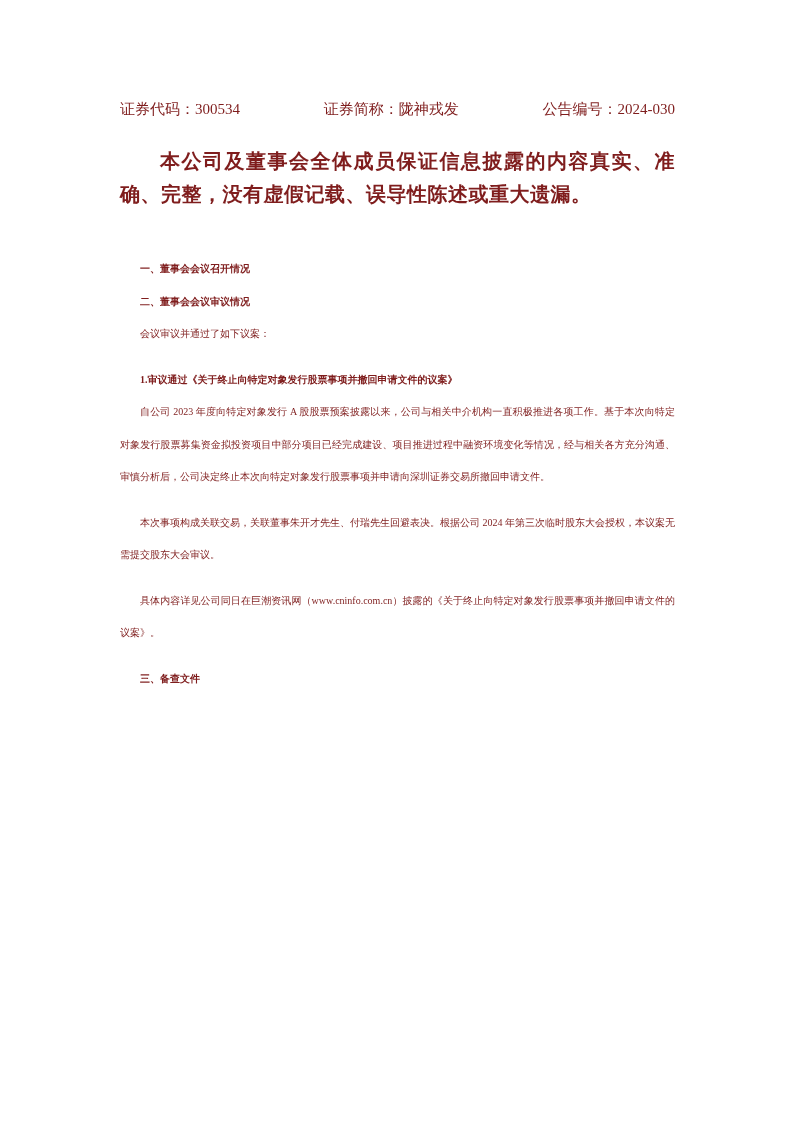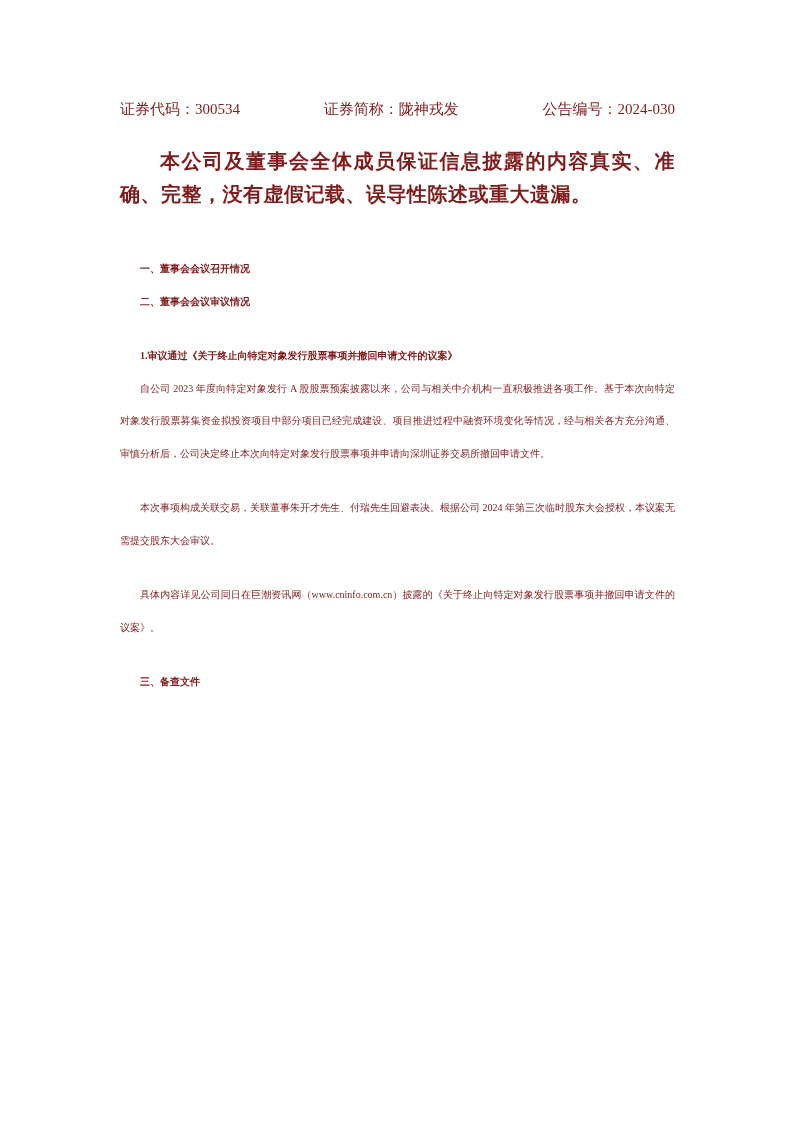--- a/index.html
+++ b/index.html
@@ -46,39 +46,40 @@
   .para {
     font-size: 10px;
     line-height: 32.5px;
     text-align: justify;
     text-indent: 2em;
     margin: 0;
   }
   .heading {
     font-weight: bold;
   }
-  .gap-lg { margin-top: 22px; }
+  .gap-lg { margin-top: 13px; }
 </style>
 </head>
 <body>
 
 <div class="page">
 
   <div class="doc-header">
     <span>证券代码：300534</span>
     <span>证券简称：陇神戎发</span>
     <span>公告编号：2024-030</span>
   </div>
 
 
   <p class="declaration">本公司及董事会全体成员保证信息披露的内容真实、准确、完整，没有虚假记载、误导性陈述或重大遗漏。</p>
 
   <p class="para heading">一、董事会会议召开情况</p>
 
   <p class="para heading">二、董事会会议审议情况</p>
+  <p class="para">会议审议并通过了如下议案：</p>
 
   <p class="para heading gap-lg">1.审议通过《关于终止向特定对象发行股票事项并撤回申请文件的议案》</p>
   <p class="para">自公司 2023 年度向特定对象发行 A 股股票预案披露以来，公司与相关中介机构一直积极推进各项工作。基于本次向特定对象发行股票募集资金拟投资项目中部分项目已经完成建设、项目推进过程中融资环境变化等情况，经与相关各方充分沟通、审慎分析后，公司决定终止本次向特定对象发行股票事项并申请向深圳证券交易所撤回申请文件。</p>
   <p class="para gap-lg">本次事项构成关联交易，关联董事朱开才先生、付瑞先生回避表决。根据公司 2024 年第三次临时股东大会授权，本议案无需提交股东大会审议。</p>
   <p class="para gap-lg">具体内容详见公司同日在巨潮资讯网（www.cninfo.com.cn）披露的《关于终止向特定对象发行股票事项并撤回申请文件的议案》。</p>
 
   <p class="para heading gap-lg">三、备查文件</p>
 
 </div>
 

